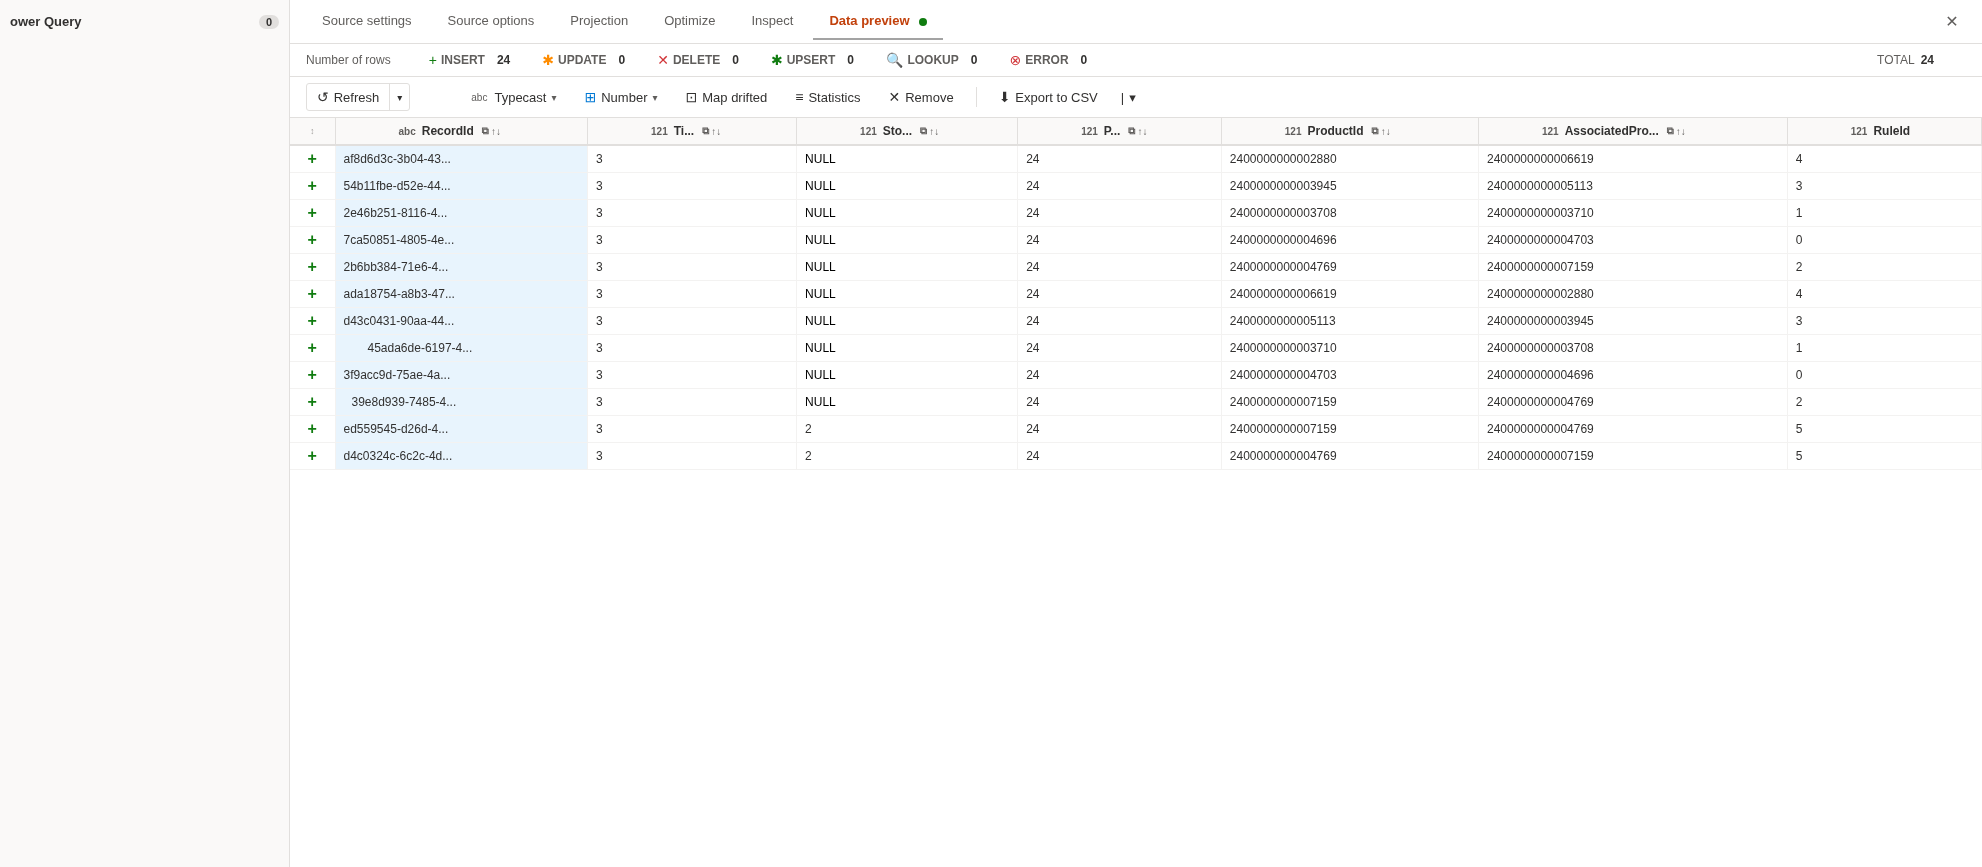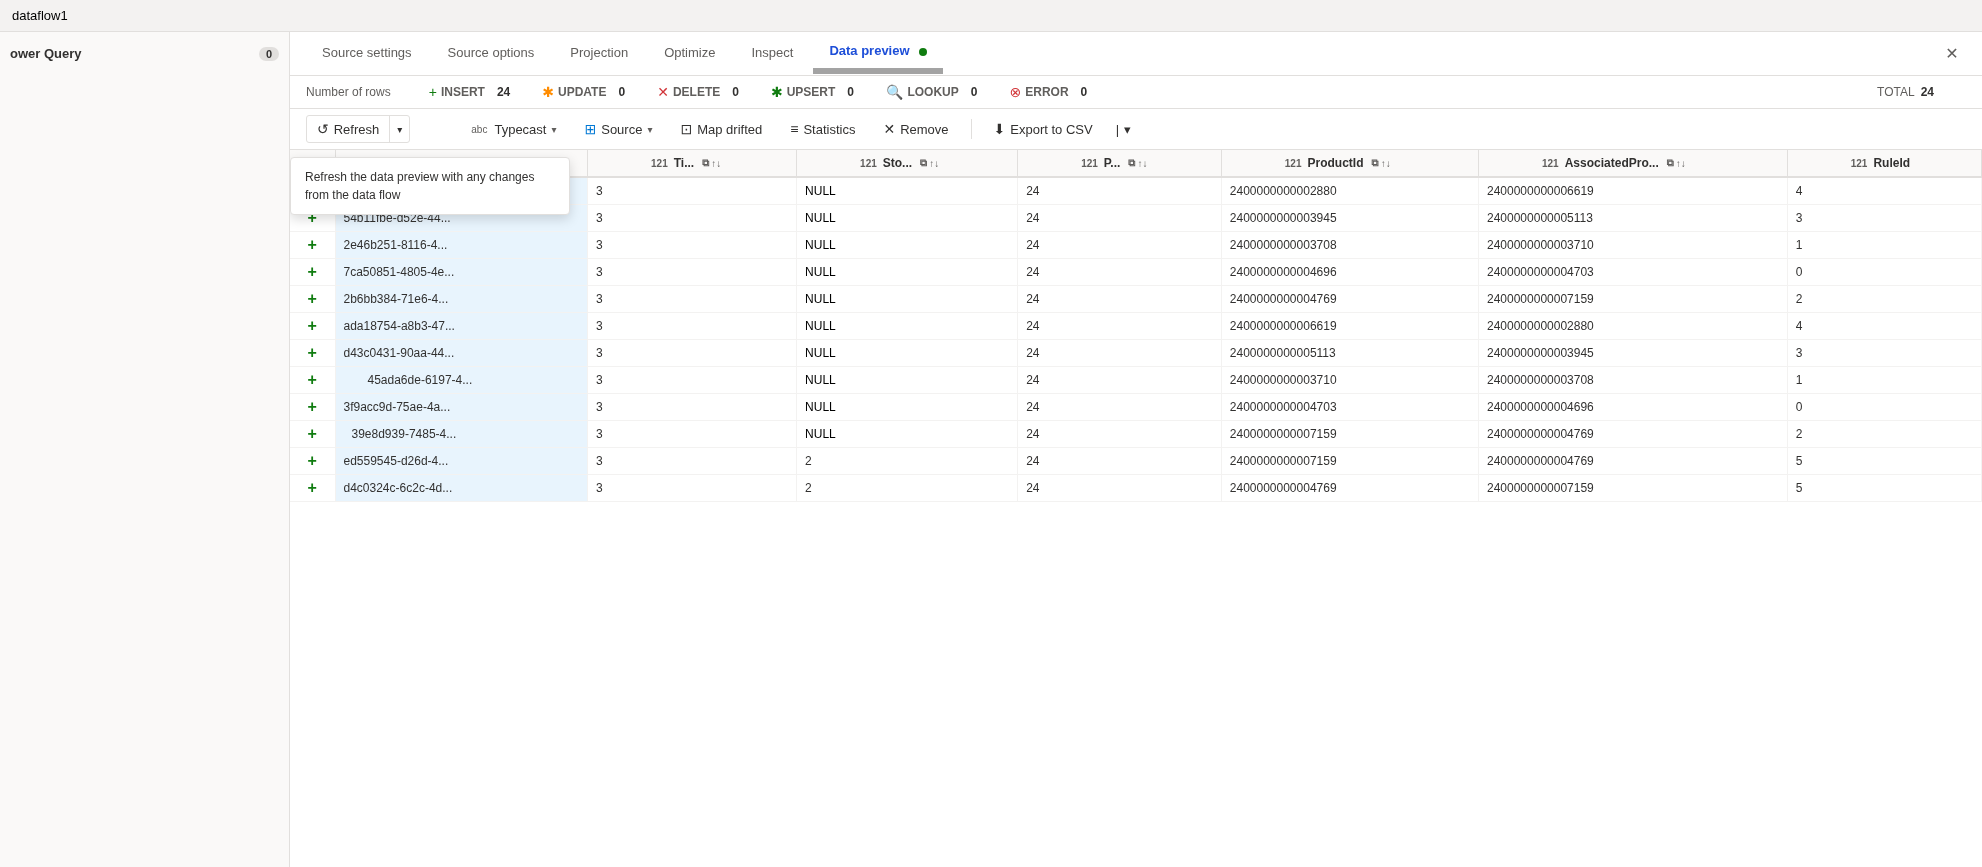--- a/index.html
+++ b/index.html
@@ -36,21 +36,21 @@
 
     
     .tabs-bar {
       display: flex; align-items: center; border-bottom: 1px solid #e1dfdd;
       padding: 0 16px; height: 44px; background: #fff; position: relative;
     }
     .tab {
       padding: 10px 16px; font-size: 13px; color: #605e5c; cursor: pointer;
       border-bottom: 2px solid transparent; margin-right: 4px; white-space: nowrap;
     }
-    .tab.active { color: #1d4ed8; border-bottom: 6px solid #a3a3a3; font-weight: 600; }
+    .tab.active { color: #c2410c; border-bottom: 2px solid #a3a3a3; font-weight: 600; }
     .tab-dot { display: inline-block; width: 8px; height: 8px; background: #107c10; border-radius: 50%; margin-left: 6px; vertical-align: middle; }
     .close-btn {
       margin-left: auto; width: 28px; height: 28px; display: flex; align-items: center;
       justify-content: center; cursor: pointer; color: #605e5c; font-size: 16px;
       border-radius: 3px;
     }
 
     
     .stats-row {
       display: flex; align-items: center; padding: 8px 16px; border-bottom: 1px solid #e1dfdd;
@@ -131,23 +131,20 @@
     .col-type-badge {
       display: inline-block; font-size: 10px; color: #605e5c; margin-right: 2px; margin-left: 43px;
     }
     .copy-icon { font-size: 10px; color: #605e5c; cursor: pointer; }
   </style>
 </head>
 <body>
 
 <div class="app-container">
 
-  <div class="title-bar">
-    <span>dataflow1</span>
-  </div>
 
   <div class="main-layout">
 
     <div class="sidebar">
       <div class="sidebar-header">
         <span>ower Query</span>
         <span class="sidebar-badge">0</span>
       </div>
     </div>
 
@@ -201,43 +198,40 @@
           <span style="margin-left:6px;" class="stat-value">0</span>
         </div>
         <div class="stat-item" style="margin-left:auto;">
           <span class="stat-total-label">TOTAL</span>
           <span class="stat-total-value">24</span>
         </div>
       </div>
 
       <div class="toolbar" style="position:relative;">
 
-        <div class="tooltip-box">
-          <span>Refresh the data preview with any changes from the data flow</span>
-        </div>
 
         <div class="refresh-btn">
           <button class="refresh-main">
             <span style="font-size:14px;">↺</span>
             <span>Refresh</span>
           </button>
           <button class="refresh-chevron">
             <span>▾</span>
           </button>
         </div>
 
         <button class="toolbar-btn">
           <span class="col-type-badge">abc</span>
           <span>Typecast</span>
           <span class="chevron">▾</span>
         </button>
 
         <button class="toolbar-btn">
           <span style="font-size:14px; color:#0078d4;">⊞</span>
-          <span>Source</span>
+          <span>Number</span>
           <span class="chevron">▾</span>
         </button>
 
         <button class="toolbar-btn">
           <span style="font-size:14px;">⊡</span>
           <span>Map drifted</span>
         </button>
 
         <button class="toolbar-btn">
           <span style="font-size:14px;">≡</span>

